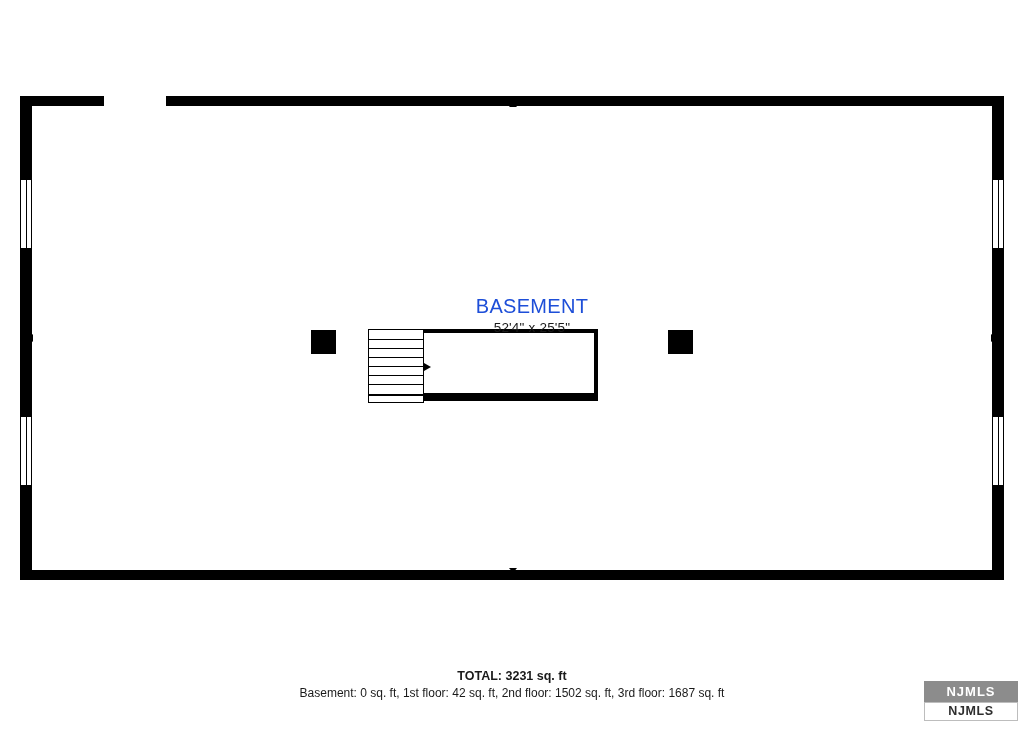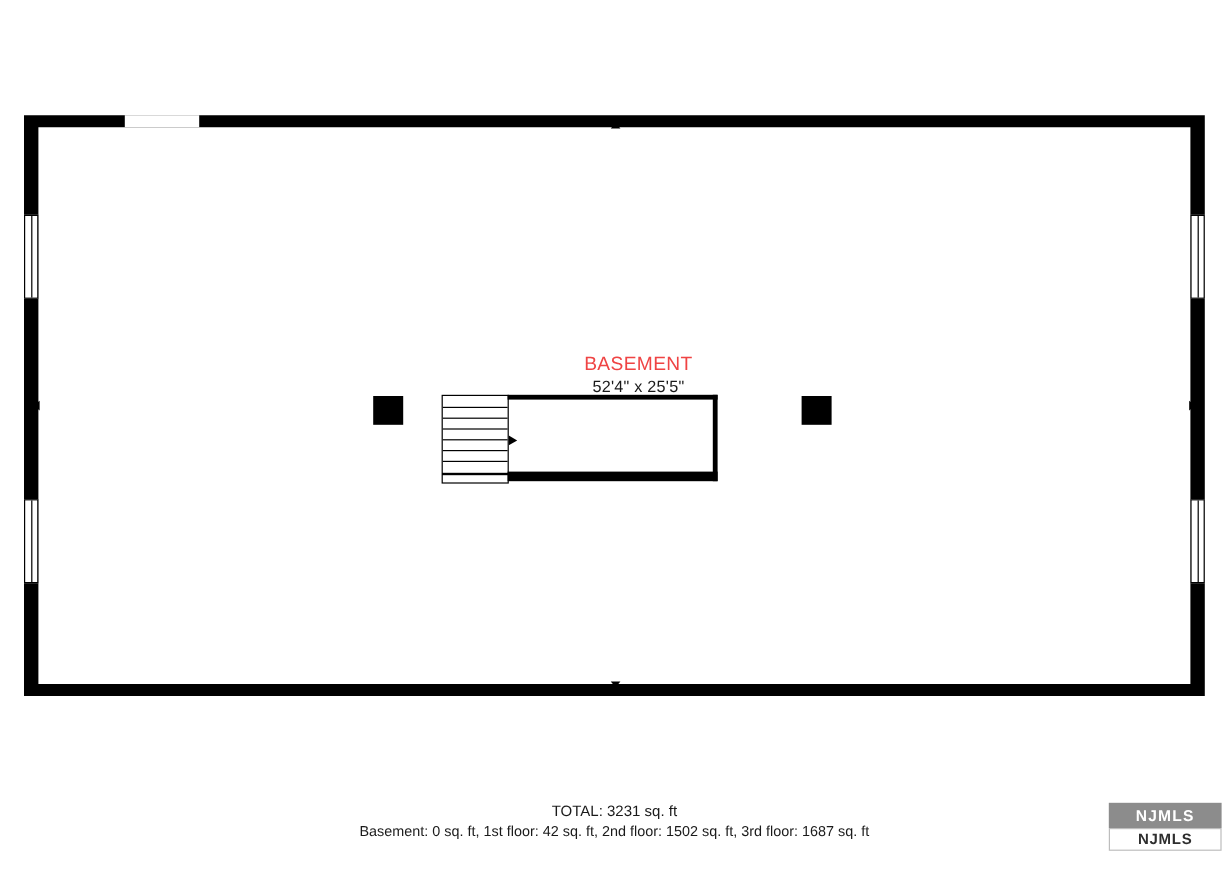--- a/index.html
+++ b/index.html
@@ -145,23 +145,23 @@
   #room-label {
     position: absolute;
     left: 372px;
     top: 197px;
     width: 280px;
     text-align: center;
     line-height: 1.32;
   }
   #room-label .room-name {
     display: block;
-    font-size: 16px;
+    font-size: 20px;
     letter-spacing: 0.3px;
-    color: #ef4444;
+    color: #1d4ed8;
   }
   #room-label .room-dims {
     display: block;
     font-size: 13.5px;
     letter-spacing: 0.2px;
     color: #1a1a1a;
   }
 
   
   .tick {
@@ -194,34 +194,34 @@
   #summary {
     position: absolute;
     left: 0;
     top: 668px;
     width: 1024px;
     text-align: center;
     line-height: 1.38;
   }
   #summary .total {
     font-size: 12.5px;
-    font-weight: normal;
+    font-weight: bold;
     color: #1a1a1a;
     text-align: center;
   }
   #summary .detail {
     font-size: 12px;
     color: #1a1a1a;
   }
 
   
   #logo {
     position: absolute;
     right: 6px;
-    bottom: 20px;
+    bottom: 8px;
     width: 94px;
     height: 48px;
   }
   #logo .logo-top {
     position: absolute;
     left: 0;
     top: 0;
     width: 94px;
     height: 21px;
     background: #8c8c8c;

